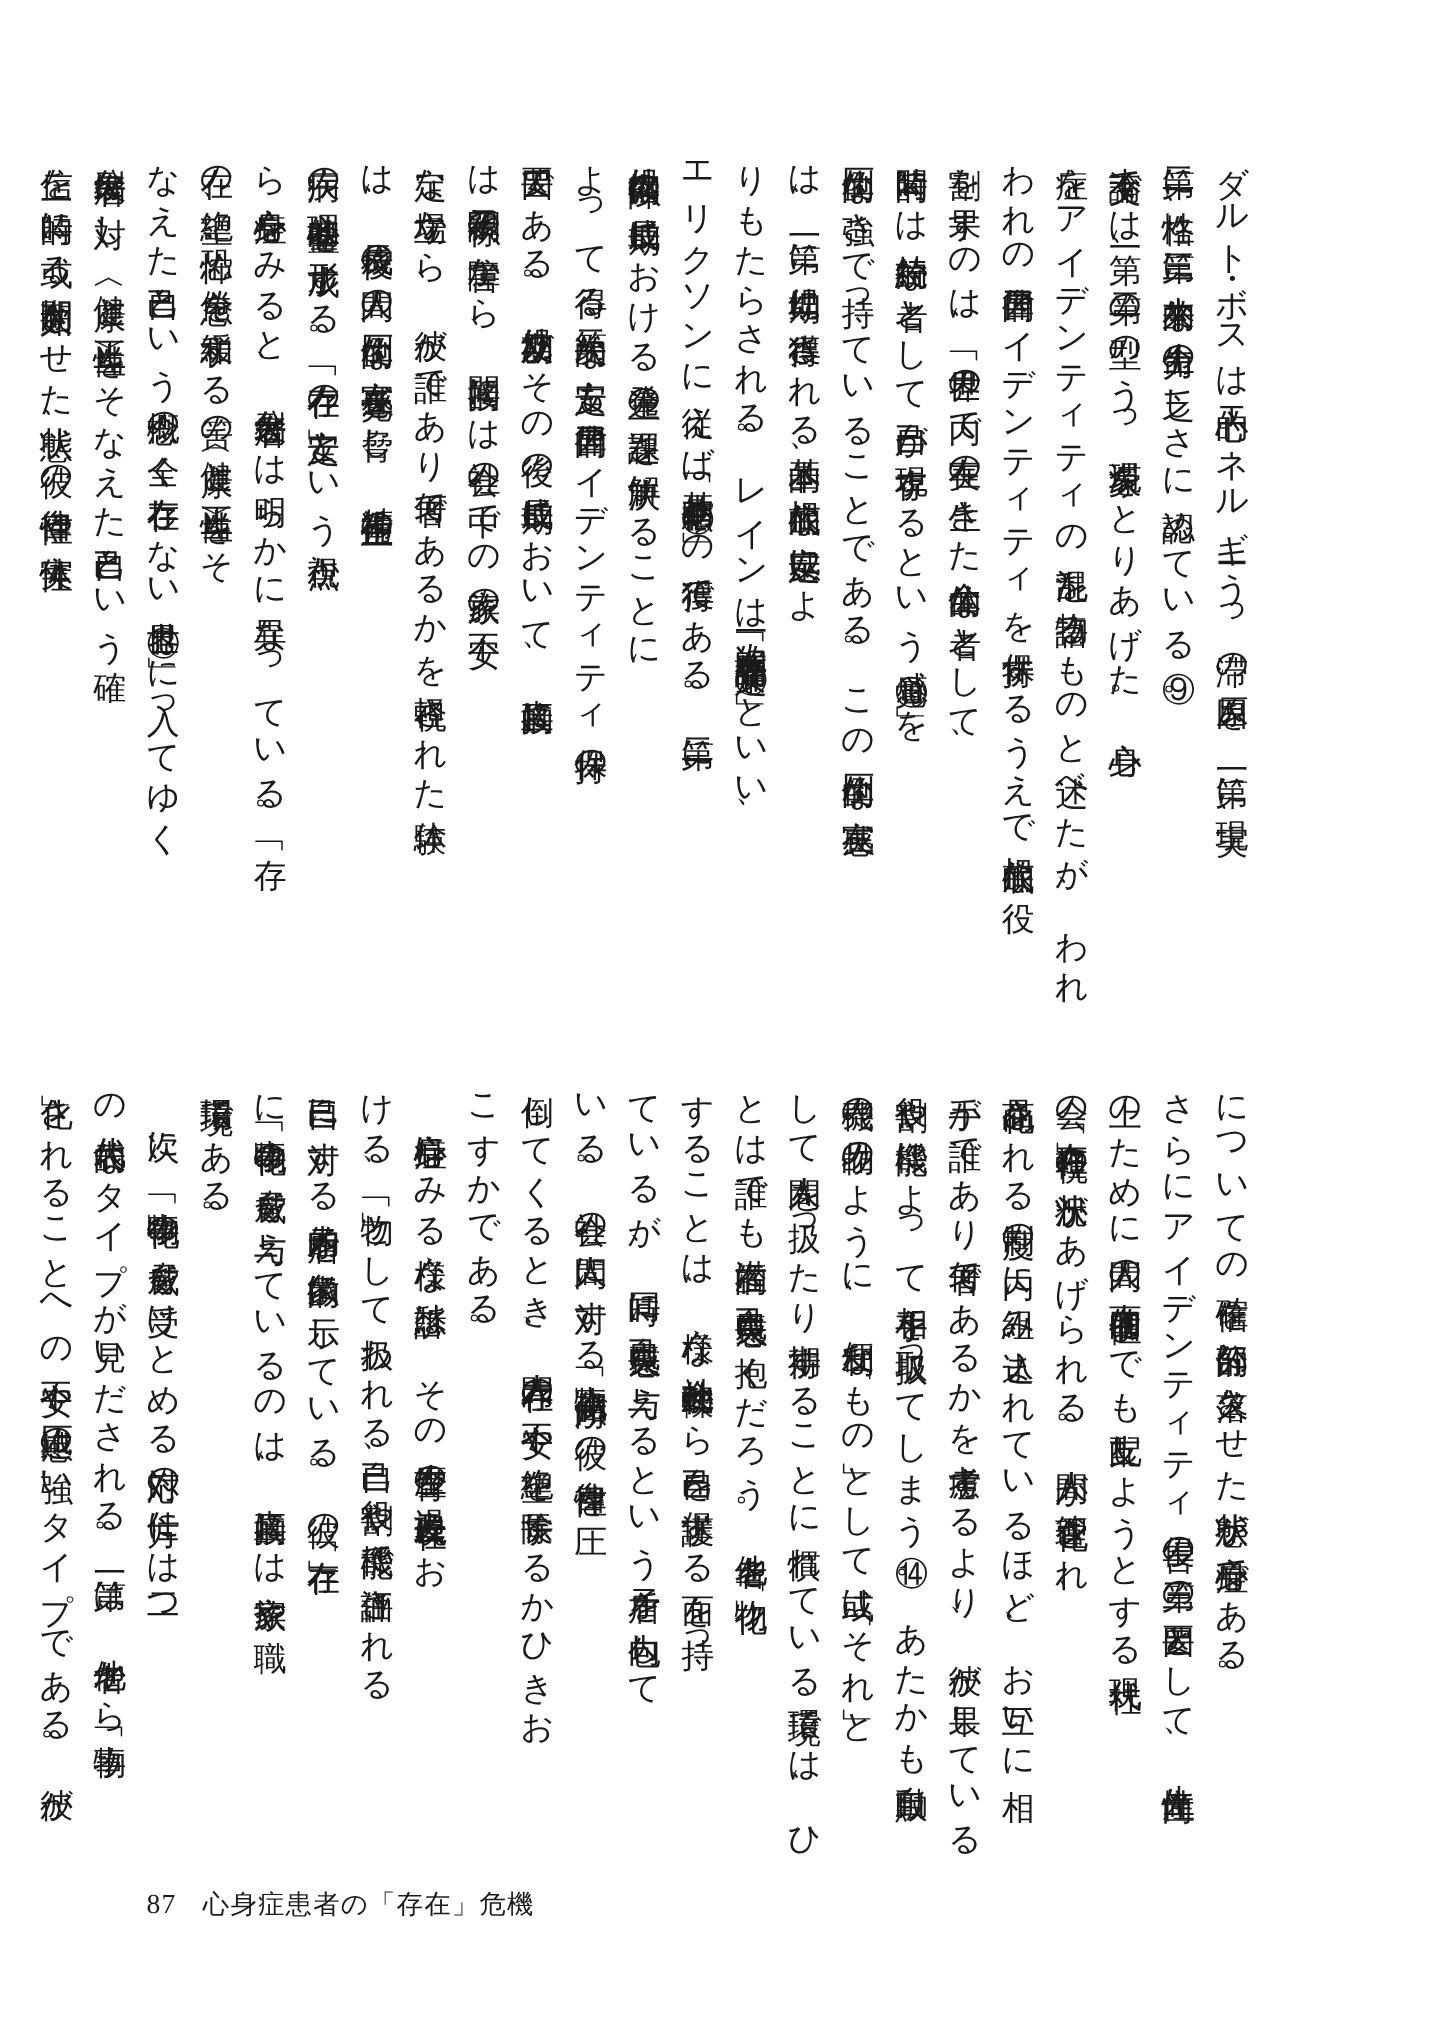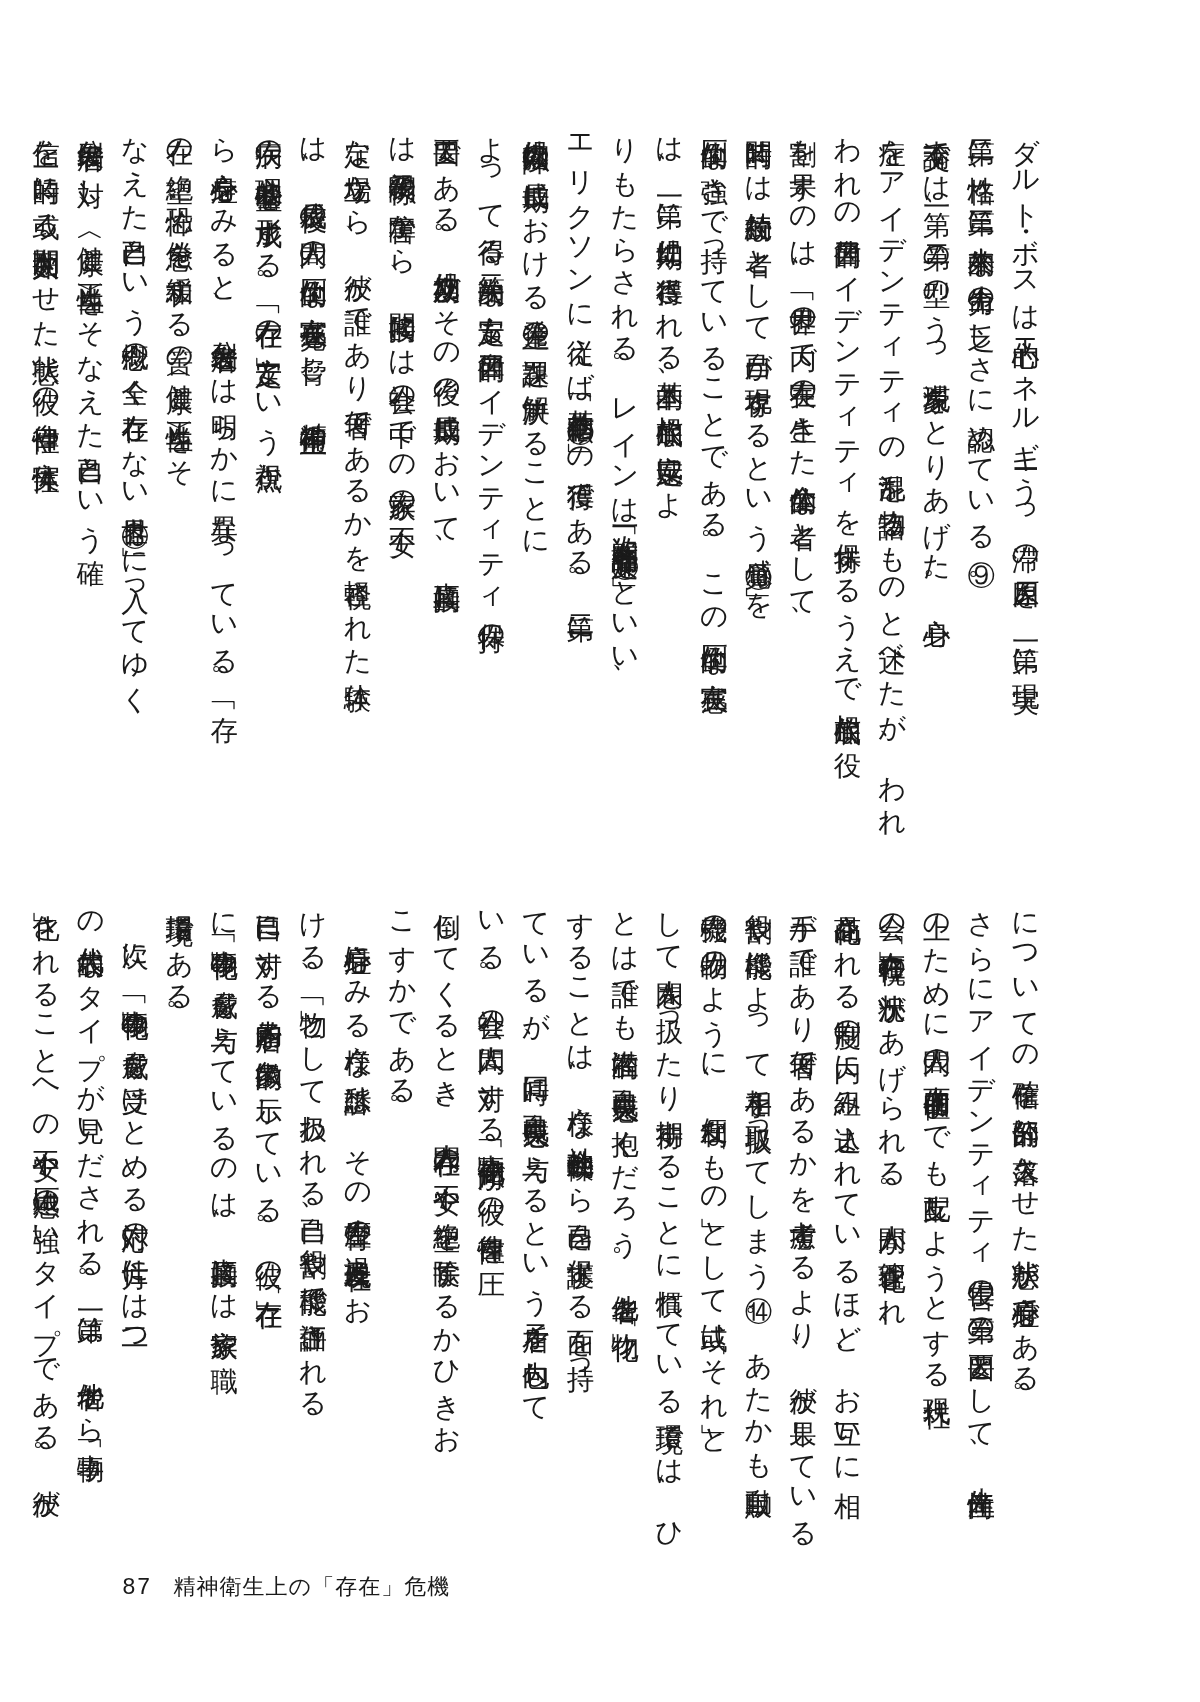--- a/index.html
+++ b/index.html
@@ -4,21 +4,21 @@
 <style>
   html, body { margin:0; padding:0; background:#ffffff; }
   body { width:1200px; height:1702px; position:relative; overflow:hidden; color:#1a1a1a;
          font-family: "DejaVu Serif", "Liberation Serif", serif; }
   .block { position:absolute; right:160px; width:1010px; display:flex; flex-direction:row-reverse; justify-content:space-between; }
   .block-top { top:118px; height:640px; }
   .block-bottom { top:893px; height:640px; }
   .col { writing-mode: vertical-rl; font-size:27.5px; line-height:1; letter-spacing:1.85px; white-space:nowrap; width:30px; }
   .block-top .col { width:30px; }
   .footer { position:absolute; left:122px; top:1572px; font-size:22px; letter-spacing:1px; white-space:nowrap; }
-  .footer .pg { margin-right:22px; font-family:Liberation Mono, monospace; font-size:23px; }
+  .footer .pg { margin-right:22px; font-family:Liberation Serif, serif; font-size:23px; }
 </style>
 </head>
 <body>
 
 <div class="block block-top">
   <div class="col">ダルト・ボスは心的エネルギーうっ滞の原因を、第一に現実、</div>
   <div class="col">第二に性格、第三に本来的な生命力の乏しさに認めている⑨。</div>
   <div class="col">本論文では第一、第二の型のうっ滞現象をとりあげた。心身</div>
   <div class="col">症をアイデンティティの混乱を物語るものと述べたが、われ</div>
   <div class="col">われの自律的アイデンティティを保持するうえで根底的な役</div>
@@ -62,14 +62,14 @@
   <div class="col">ける、「物」として扱われる自己、役割や機能で評価される</div>
   <div class="col">自己に対する内的矛盾を象徴的に示している。彼の「存在」</div>
   <div class="col">に「事物化」の脅威を与えているのは、直接的には家族や職</div>
   <div class="col">場環境である。</div>
   <div class="col">　次に、「事物化」の脅威を受けとめる対応の仕方には二つ</div>
   <div class="col">の代表的なタイプが見いだされる。第一は、他者から「事物</div>
   <div class="col">化」されることへの不安や圧迫感の強いタイプである。彼が</div>
 </div>
 
 <div class="footer">
-  <span class="pg">87</span><span>精神衛生上の「存在」危機</span>
+  <span class="pg">87</span><span>心身症患者の「存在」危機</span>
 </div>
 
 </body></html>

